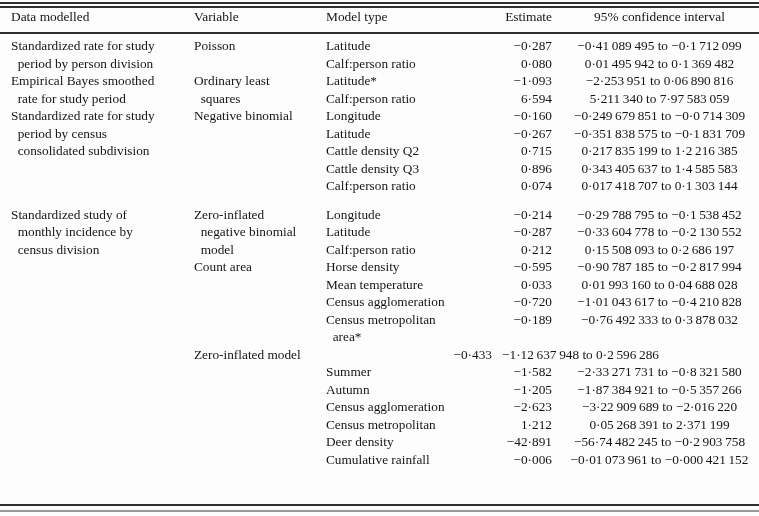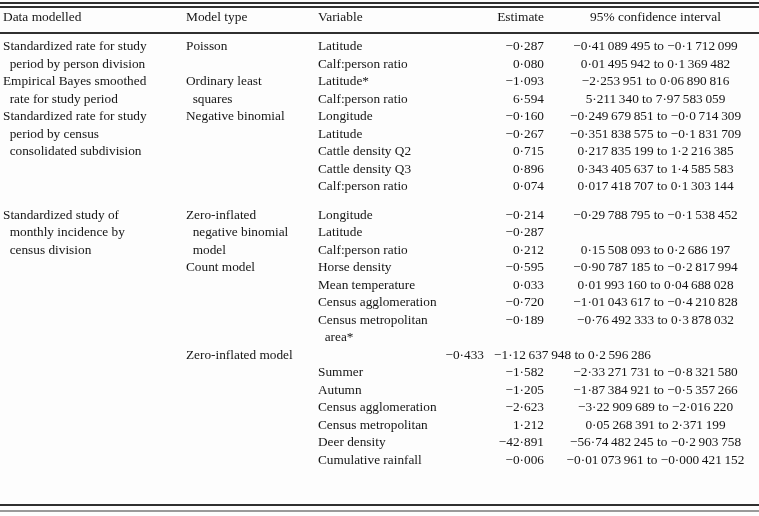--- a/index.html
+++ b/index.html
@@ -15,21 +15,21 @@
   .rule { position: absolute; left: 0; right: 0; }
   .rule-top-1    { top: 2px;   height: 2px;   background: var(--rule-dark, #2a2a2a); }
   .rule-top-2    { top: 6px;   height: 1.5px; background: var(--rule-dark, #2a2a2a); }
   .rule-header   { top: 32px;  height: 1.5px; background: var(--rule-dark, #333333); }
   .rule-bottom-1 { top: 504px; height: 2px;   background: var(--rule-dark, #4a4a4a); }
   .rule-bottom-2 { top: 510px; height: 2px;   background: var(--rule-gray, #9a9a9a); }
 
   .grid-row {
     display: grid;
     grid-template-columns: 183px 132px 166px 60px 1fr;
-    padding-left: 3px;
+    padding-left: 11px;
     padding-right: 2px;
   }
   .thead {
     position: absolute;
     top: 7px; left: 0; right: 0;
     height: 20px;
     line-height: 20px;
     font-size: 13.4px;
   }
   .tbody {
@@ -46,22 +46,22 @@
 </style>
 </head>
 <body>
 
 <div class="page">
   <div class="rule rule-top-1"></div>
   <div class="rule rule-top-2"></div>
 
   <div class="thead grid-row">
     <div class="th c0">Data modelled</div>
+    <div class="th c2">Variable</div>
     <div class="th c1">Model type</div>
-    <div class="th c2">Variable</div>
     <div class="th c3">Estimate</div>
     <div class="th c4">95% confidence interval</div>
   </div>
 
   <div class="rule rule-header"></div>
 
   <div class="tbody">
       <div class="tr grid-row">
         <div class="td c0">Standardized rate for study</div>
         <div class="td c1">Poisson</div>
@@ -130,31 +130,32 @@
         <div class="td c1">Zero-inflated</div>
         <div class="td c2">Longitude</div>
         <div class="td c3">−0·214</div>
         <div class="td c4">−0·29 788 795 to −0·1 538 452</div>
       </div>
       <div class="tr grid-row">
         <div class="td c0">  monthly incidence by</div>
         <div class="td c1">  negative binomial</div>
         <div class="td c2">Latitude</div>
         <div class="td c3">−0·287</div>
+        <div class="td c4">−0·33 604 778 to −0·2 130 552</div>
       </div>
       <div class="tr grid-row">
         <div class="td c0">  census division</div>
         <div class="td c1">  model</div>
         <div class="td c2">Calf:person ratio</div>
         <div class="td c3">0·212</div>
         <div class="td c4">0·15 508 093 to 0·2 686 197</div>
       </div>
       <div class="tr grid-row">
         <div class="td c0"></div>
-        <div class="td c1">Count model</div>
+        <div class="td c1">Count area</div>
         <div class="td c2">Horse density</div>
         <div class="td c3">−0·595</div>
         <div class="td c4">−0·90 787 185 to −0·2 817 994</div>
       </div>
       <div class="tr grid-row">
         <div class="td c0"></div>
         <div class="td c1"></div>
         <div class="td c2">Mean temperature</div>
         <div class="td c3">0·033</div>
         <div class="td c4">0·01 993 160 to 0·04 688 028</div>

